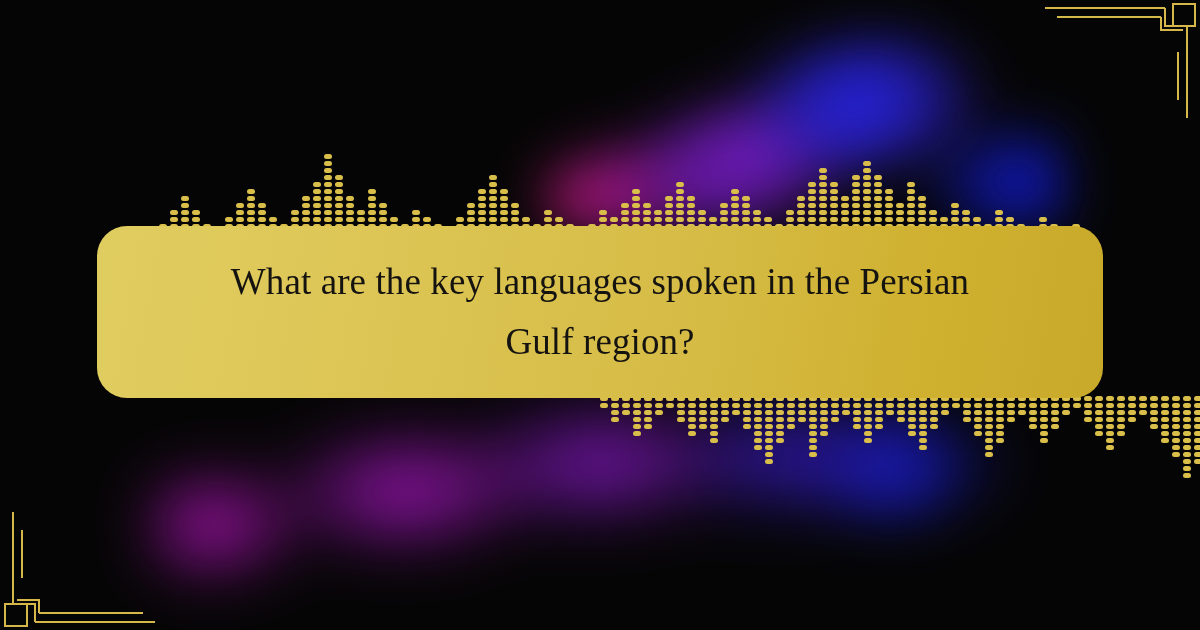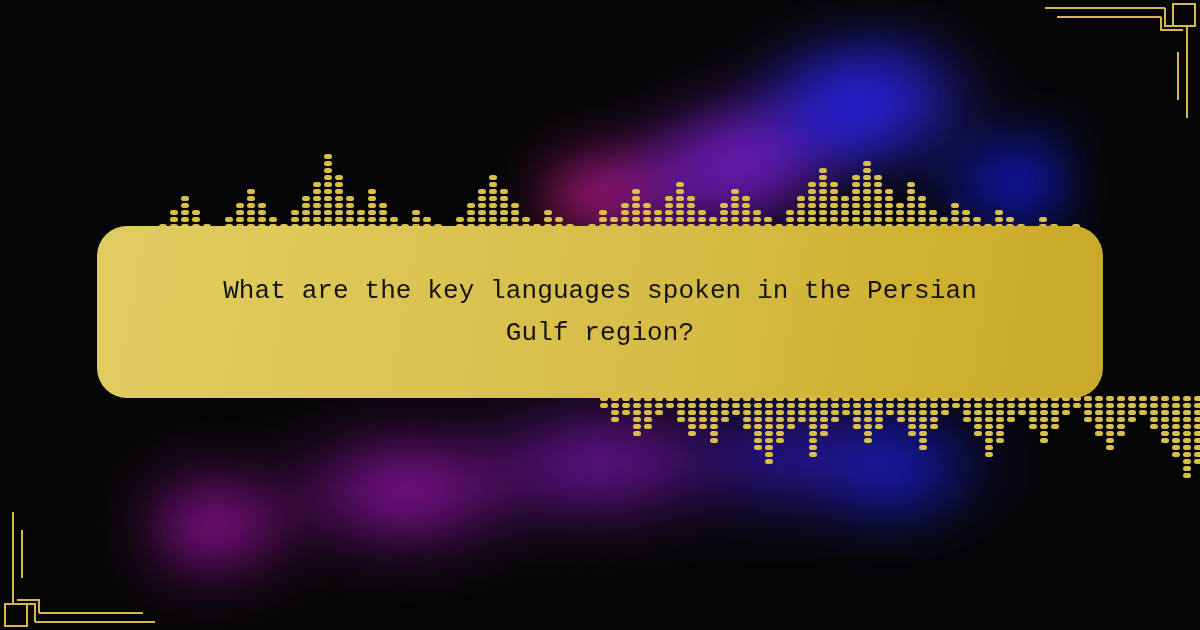--- a/index.html
+++ b/index.html
@@ -142,26 +142,26 @@
     display: flex;
     align-items: center;
     justify-content: center;
     box-sizing: border-box;
     padding: 10px 60px;
   }
   #question-text {
     margin: 12px;
     text-align: center;
     color: #151310;
-    font-size: 26px;
+    font-size: 37px;
     line-height: 1.62;
     font-weight: 400;
     letter-spacing: 0.1px;
     max-width: 760px;
-    font-family: Liberation Mono, monospace;
+    font-family: Liberation Serif, serif;
   }
 </style>
 </head>
 <body>
 
 <div id="stage">
 
   <div class="blob-layer">
     <div id="blob-top"></div>
     <div id="blob-top-extra"></div>

